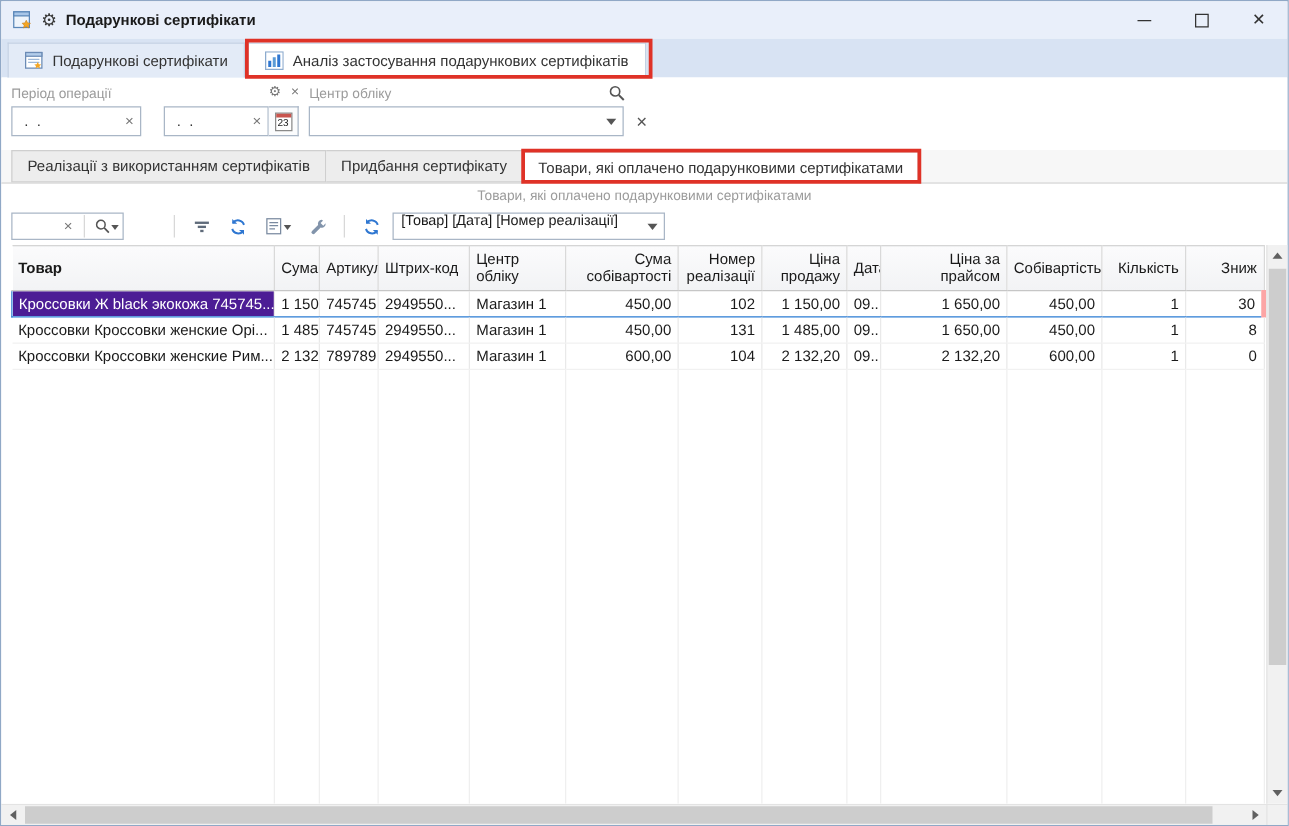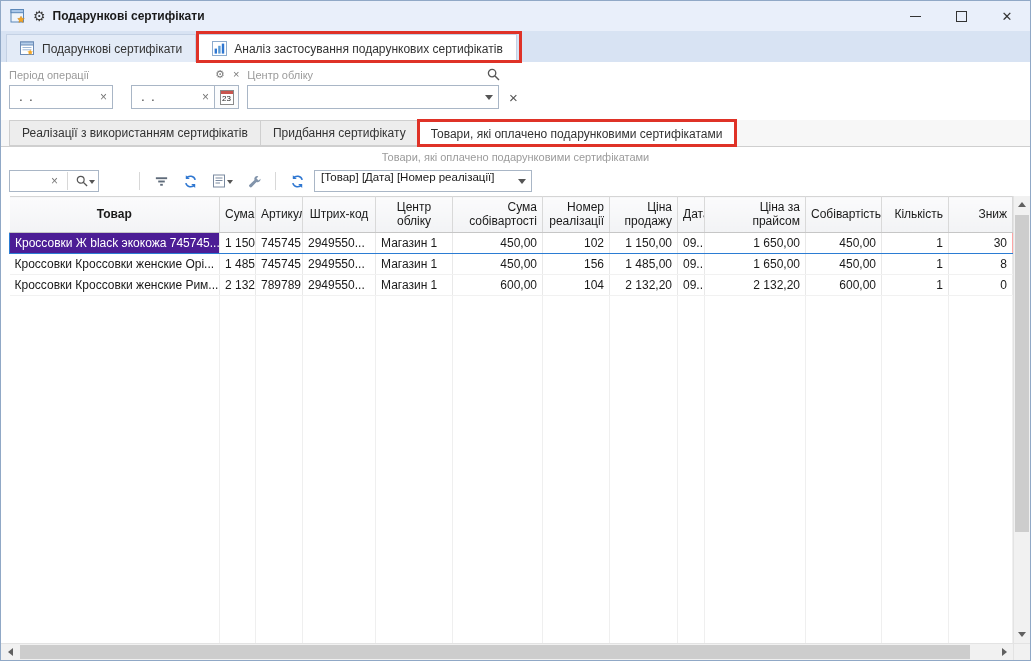--- a/index.html
+++ b/index.html
@@ -58,28 +58,28 @@
   .search-val{flex:1;padding-left:4px}
   .tb-sep{width:1px;height:18px;background:#d8d8d8;margin:0 4px}
   .tb-btn{width:24px;height:22px;display:flex;align-items:center;justify-content:center;gap:1px}
   .gap{width:26px}
   .group-combo{width:218px;height:22px;border:1px solid #a9b6c6;display:flex;box-sizing:border-box;font-size:11.5px}
 
   
   .grid-zone{flex:1;position:relative;background:#fff;min-height:0}
   .table-abs{position:absolute;left:0;top:0;right:17px;bottom:0;padding-left:8px;overflow:hidden}
   table.grid{width:100%;height:100%;border-collapse:collapse;table-layout:fixed;font-size:12px}
-  .grid th{height:36px;background:linear-gradient(#fbfbfc,#f2f3f5);border-top:1px solid #d5d5d5;border-bottom:1px solid #c6c6c6;border-right:1px solid #d9d9d9;font-weight:normal;padding:2px 5px;line-height:1.15;vertical-align:middle;text-align:center;overflow:hidden;box-sizing:border-box}
+  .grid th{height:36px;background:linear-gradient(#fbfbfc,#f2f3f5);border-top:1px solid #d5d5d5;border-bottom:1px solid #c6c6c6;border-right:1px solid #d9d9d9;font-weight:normal;padding:2px 5px;line-height:1.15;vertical-align:middle;text-align:left;overflow:hidden;box-sizing:border-box}
   .grid th.bold{font-weight:bold}
   .grid th.num{text-align:right}
   .grid td{height:21px;border-right:1px solid #e9e9e9;border-bottom:1px solid #f1f1f1;padding:0 5px;white-space:nowrap;overflow:hidden;box-sizing:border-box}
   .grid td.num{text-align:right}
   .grid tr.selected td{border-top:1px solid #2b7cd3;border-bottom:1px solid #2b7cd3}
   .grid tr.selected td:first-child{border-left:1px solid #2b7cd3}
-  .grid tr.selected td:last-child{border-right:1px solid #fca5a5}
+  .grid tr.selected td:last-child{border-right:4px solid #fca5a5}
   .grid td.cur{background:#4c1d95;color:#fff}
   .grid tr.filler td{height:auto;border-bottom:none;border-right:1px solid #efefef}
 
   
   .vscroll{position:absolute;right:0;top:0;bottom:0;width:17px;background:#f1f1f1;border-left:1px solid #e3e3e3;box-sizing:border-box}
   .vs-arrow{height:16px;display:flex;align-items:center;justify-content:center}
   .vs-arrow.bottom{position:absolute;bottom:0;left:0;right:0}
   .vs-thumb{position:absolute;left:1px;right:1px;top:19px;height:71%;background:#cdcdcd}
   .tri-up{width:0;height:0;border:4px solid transparent;border-bottom:5px solid #606060;margin-top:-3px}
   .tri-down{width:0;height:0;border:4px solid transparent;border-top:5px solid #606060;margin-bottom:-3px}
@@ -310,21 +310,21 @@
               <td class="num">1</td>
               <td class="num">30</td>
             </tr>
             <tr>
               <td>Кроссовки Кроссовки женские Орі...</td>
               <td class="num">1 485...</td>
               <td>745745</td>
               <td>2949550...</td>
               <td>Магазин 1</td>
               <td class="num">450,00</td>
-              <td class="num">156</td>
+              <td class="num">131</td>
               <td class="num">1 485,00</td>
               <td>09....</td>
               <td class="num">1 650,00</td>
               <td class="num">450,00</td>
               <td class="num">1</td>
               <td class="num">8</td>
             </tr>
             <tr>
               <td>Кроссовки Кроссовки женские Рим...</td>
               <td class="num">2 132...</td>

